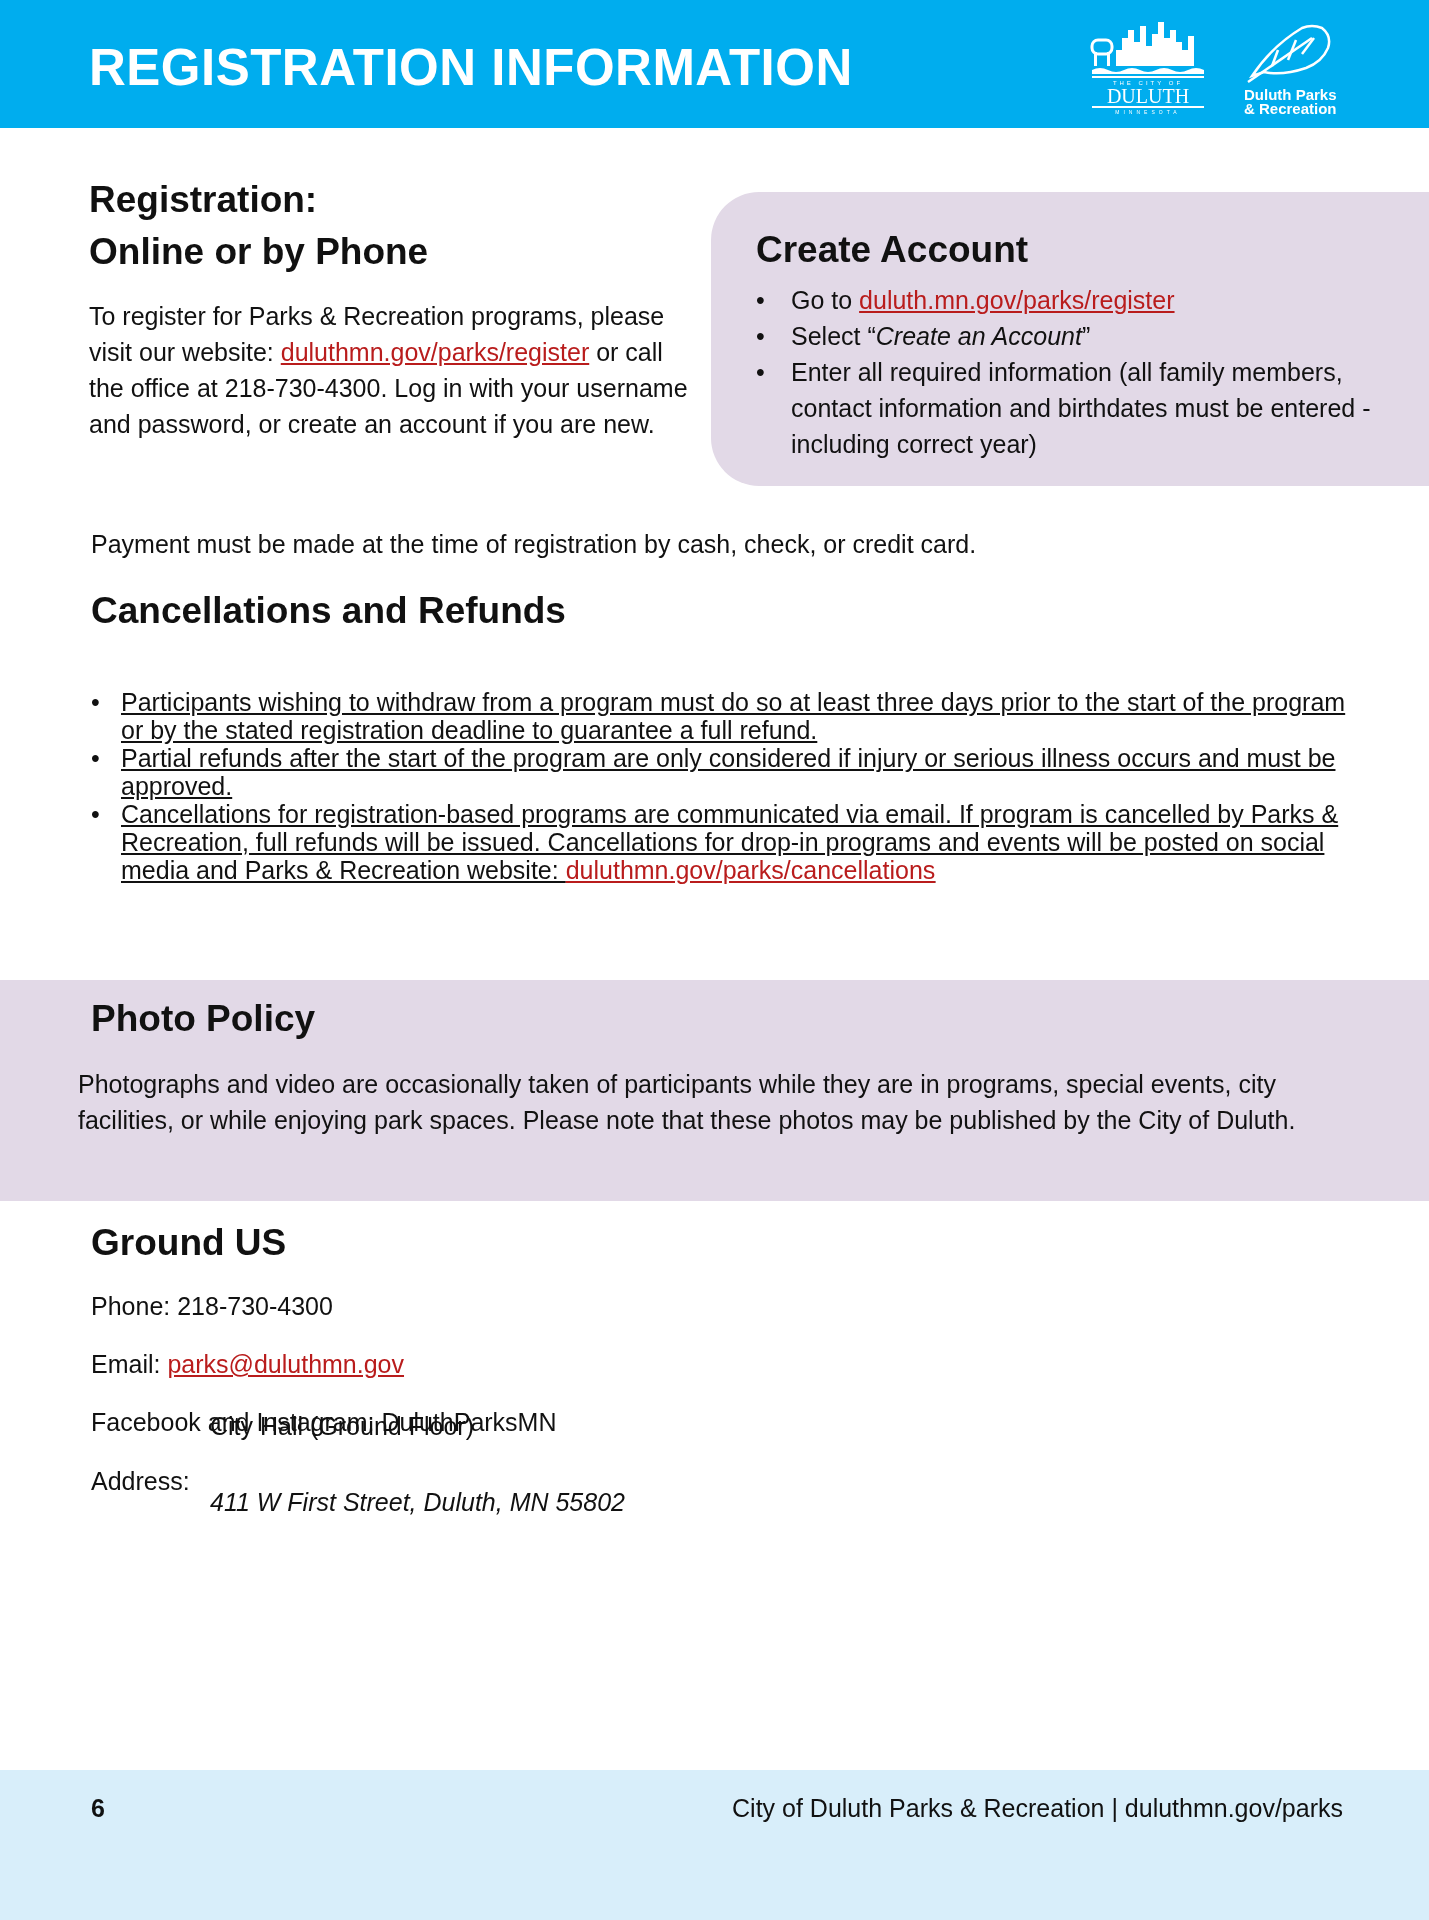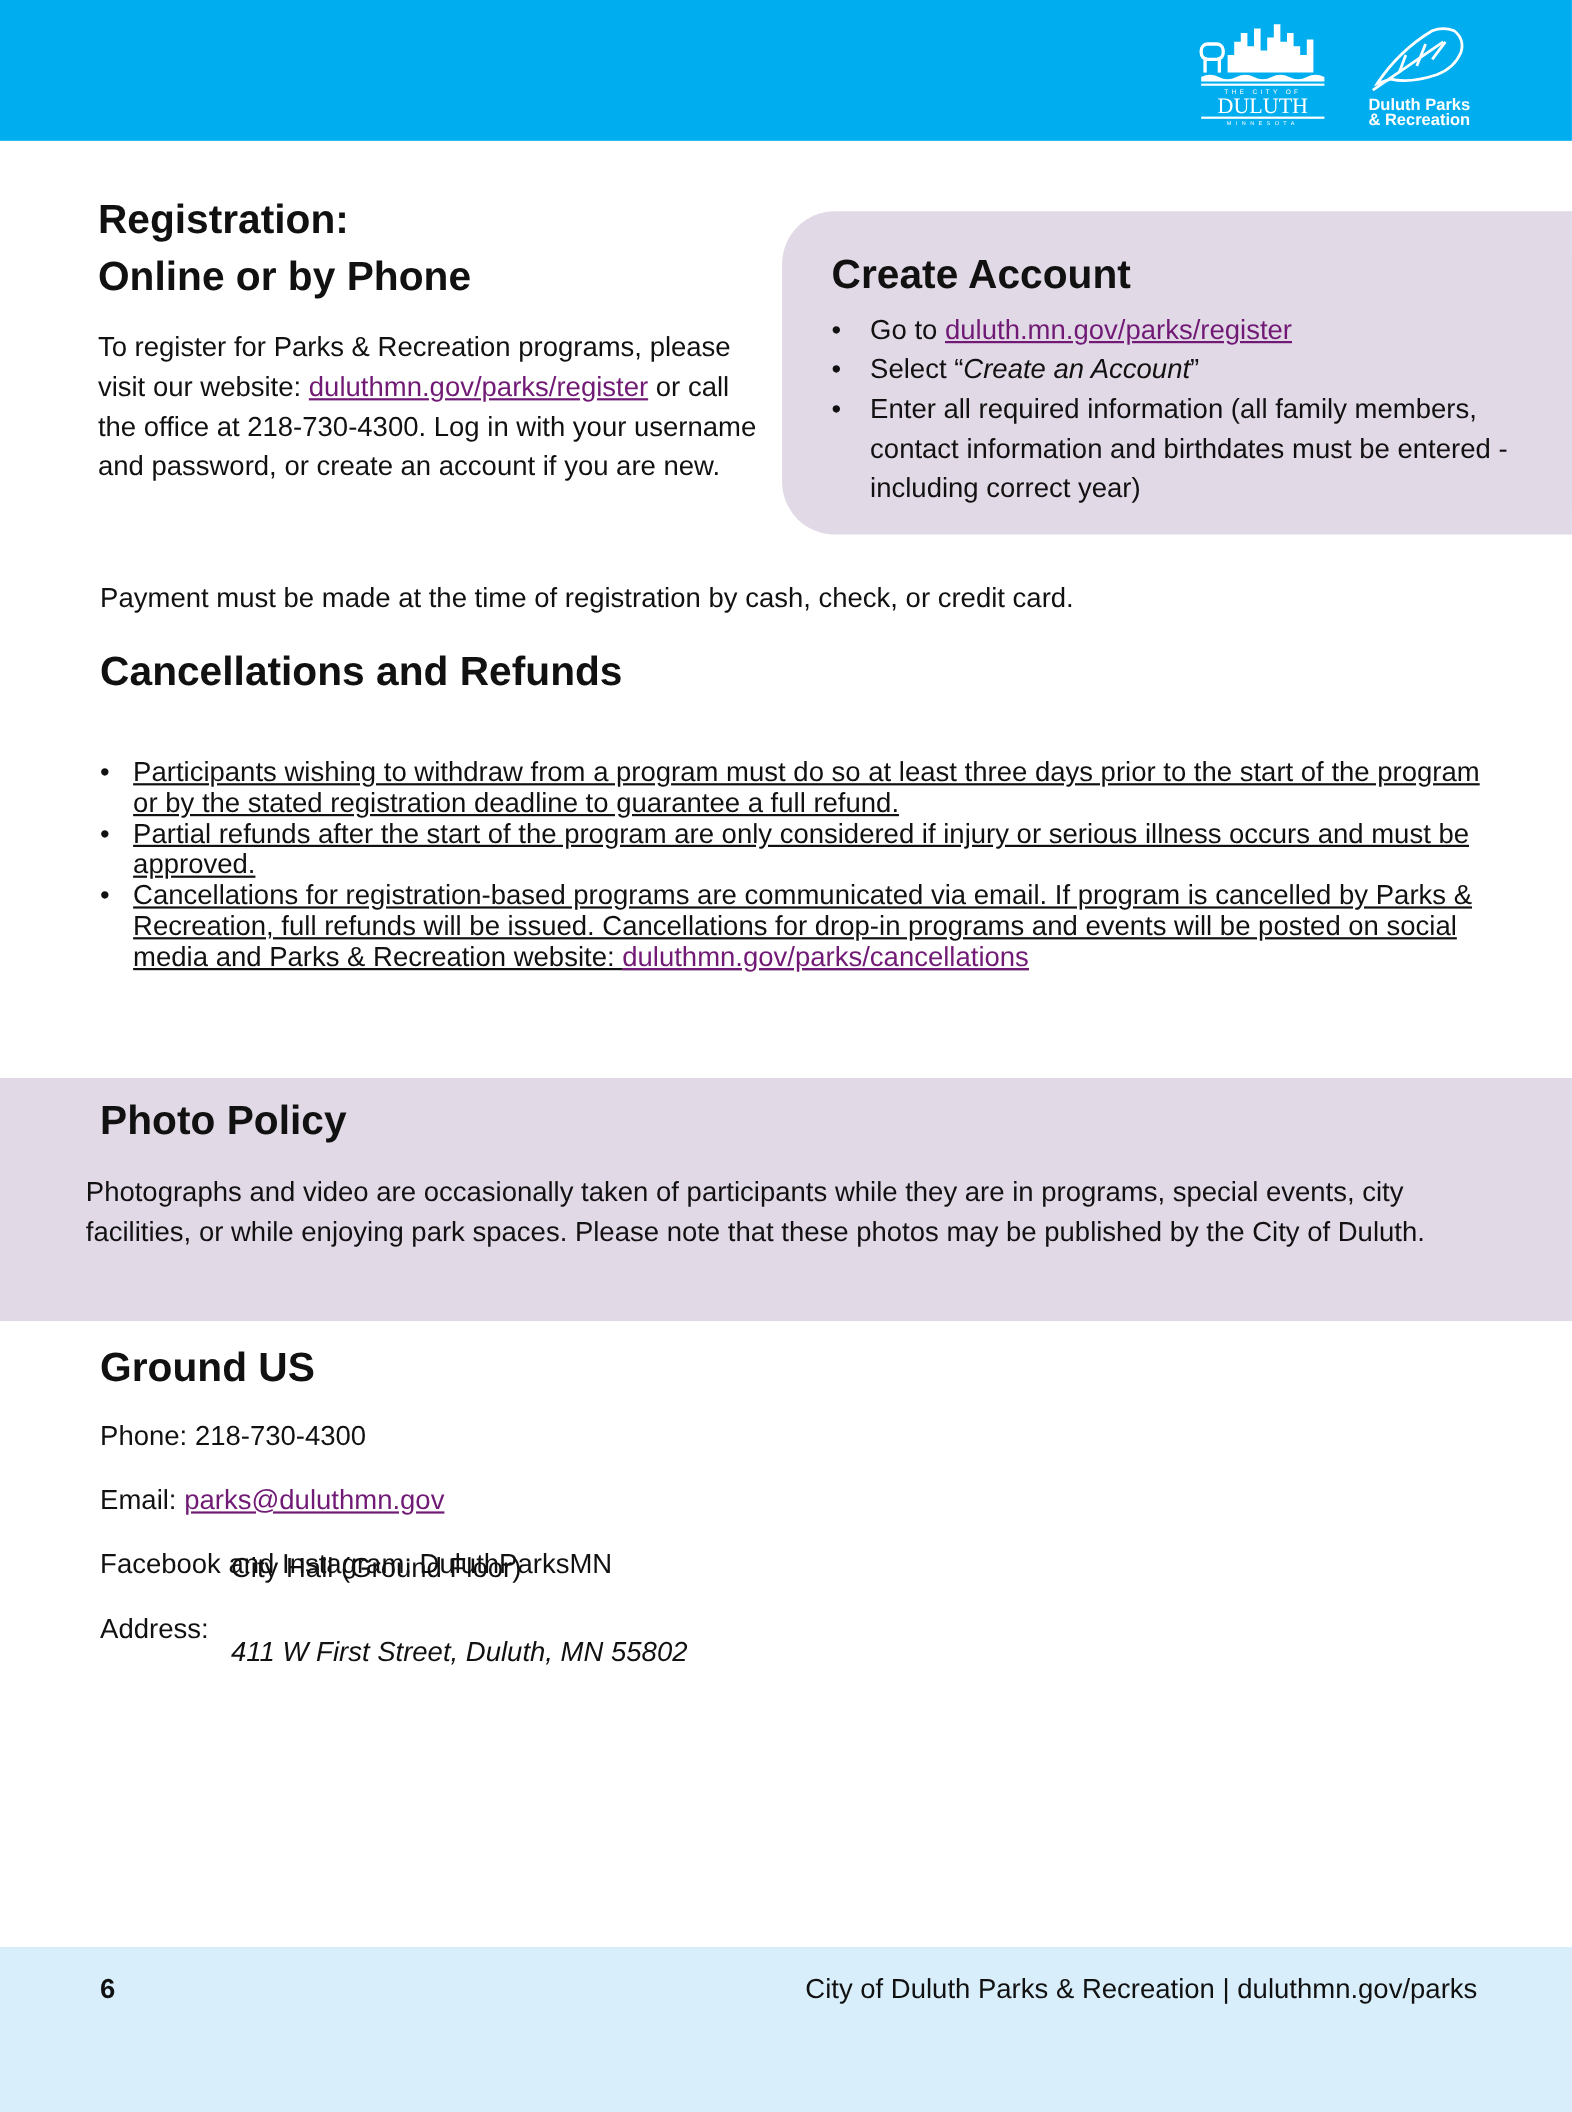--- a/index.html
+++ b/index.html
@@ -19,21 +19,21 @@
     .logo-parks { position: absolute; left: 1242px; top: 16px; width: 100px; height: 100px; }
 
     .reg-title {
       position: absolute; left: 89px; top: 174px;
       font-size: 37px; font-weight: bold; line-height: 52px;
     }
     .reg-body {
       position: absolute; left: 89px; top: 298px; width: 600px;
       font-size: 25px; line-height: 36px;
     }
-    a.link { color: #701a75; text-decoration: underline; }
+    a.link { color: #b91c1c; text-decoration: underline; }
 
     .create-box {
       position: absolute; left: 711px; top: 192px; width: 718px; height: 294px;
       background: #e2d9e7; border-radius: 48px 0 0 48px;
     }
     .create-title {
       position: absolute; left: 756px; top: 229px;
       font-size: 37px; font-weight: bold;
     }
     .create-list {
@@ -92,20 +92,21 @@
       position: absolute; left: 91px; top: 1794px; font-size: 25px; font-weight: bold;
     }
     .footer-text {
       position: absolute; right: 86px; top: 1794px; font-size: 25px;
     }
   </style>
 </head>
 <body>
 
 <div class="header">
+  <div class="header-title">REGISTRATION INFORMATION</div>
 
   <svg class="logo-duluth" viewBox="0 0 116 96">
     <g fill="#ffffff">
       <rect x="2" y="20" width="20" height="14" rx="6" fill="none" stroke="#ffffff" stroke-width="3"></rect>
       <rect x="4" y="32" width="3" height="14"></rect>
       <rect x="17" y="32" width="3" height="14"></rect>
       <polygon points="26,46 26,30 32,30 32,18 38,18 38,10 44,10 44,22 50,22 50,6 56,6 56,26 62,26 62,14 68,14 68,2 74,2 74,18 80,18 80,10 86,10 86,22 92,22 92,30 98,30 98,16 104,16 104,46"></polygon>
       <path d="M2 50 Q10 46 18 50 T34 50 T50 50 T66 50 T82 50 T98 50 T114 50 L114 54 L2 54 Z"></path>
       <rect x="2" y="56" width="112" height="2"></rect>
       <rect x="2" y="86" width="112" height="2"></rect>

